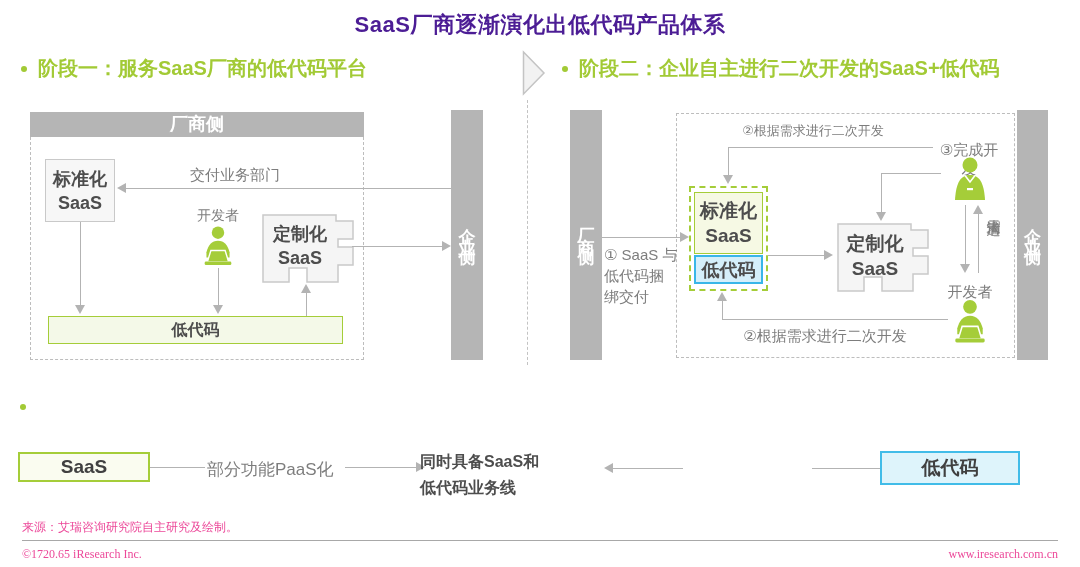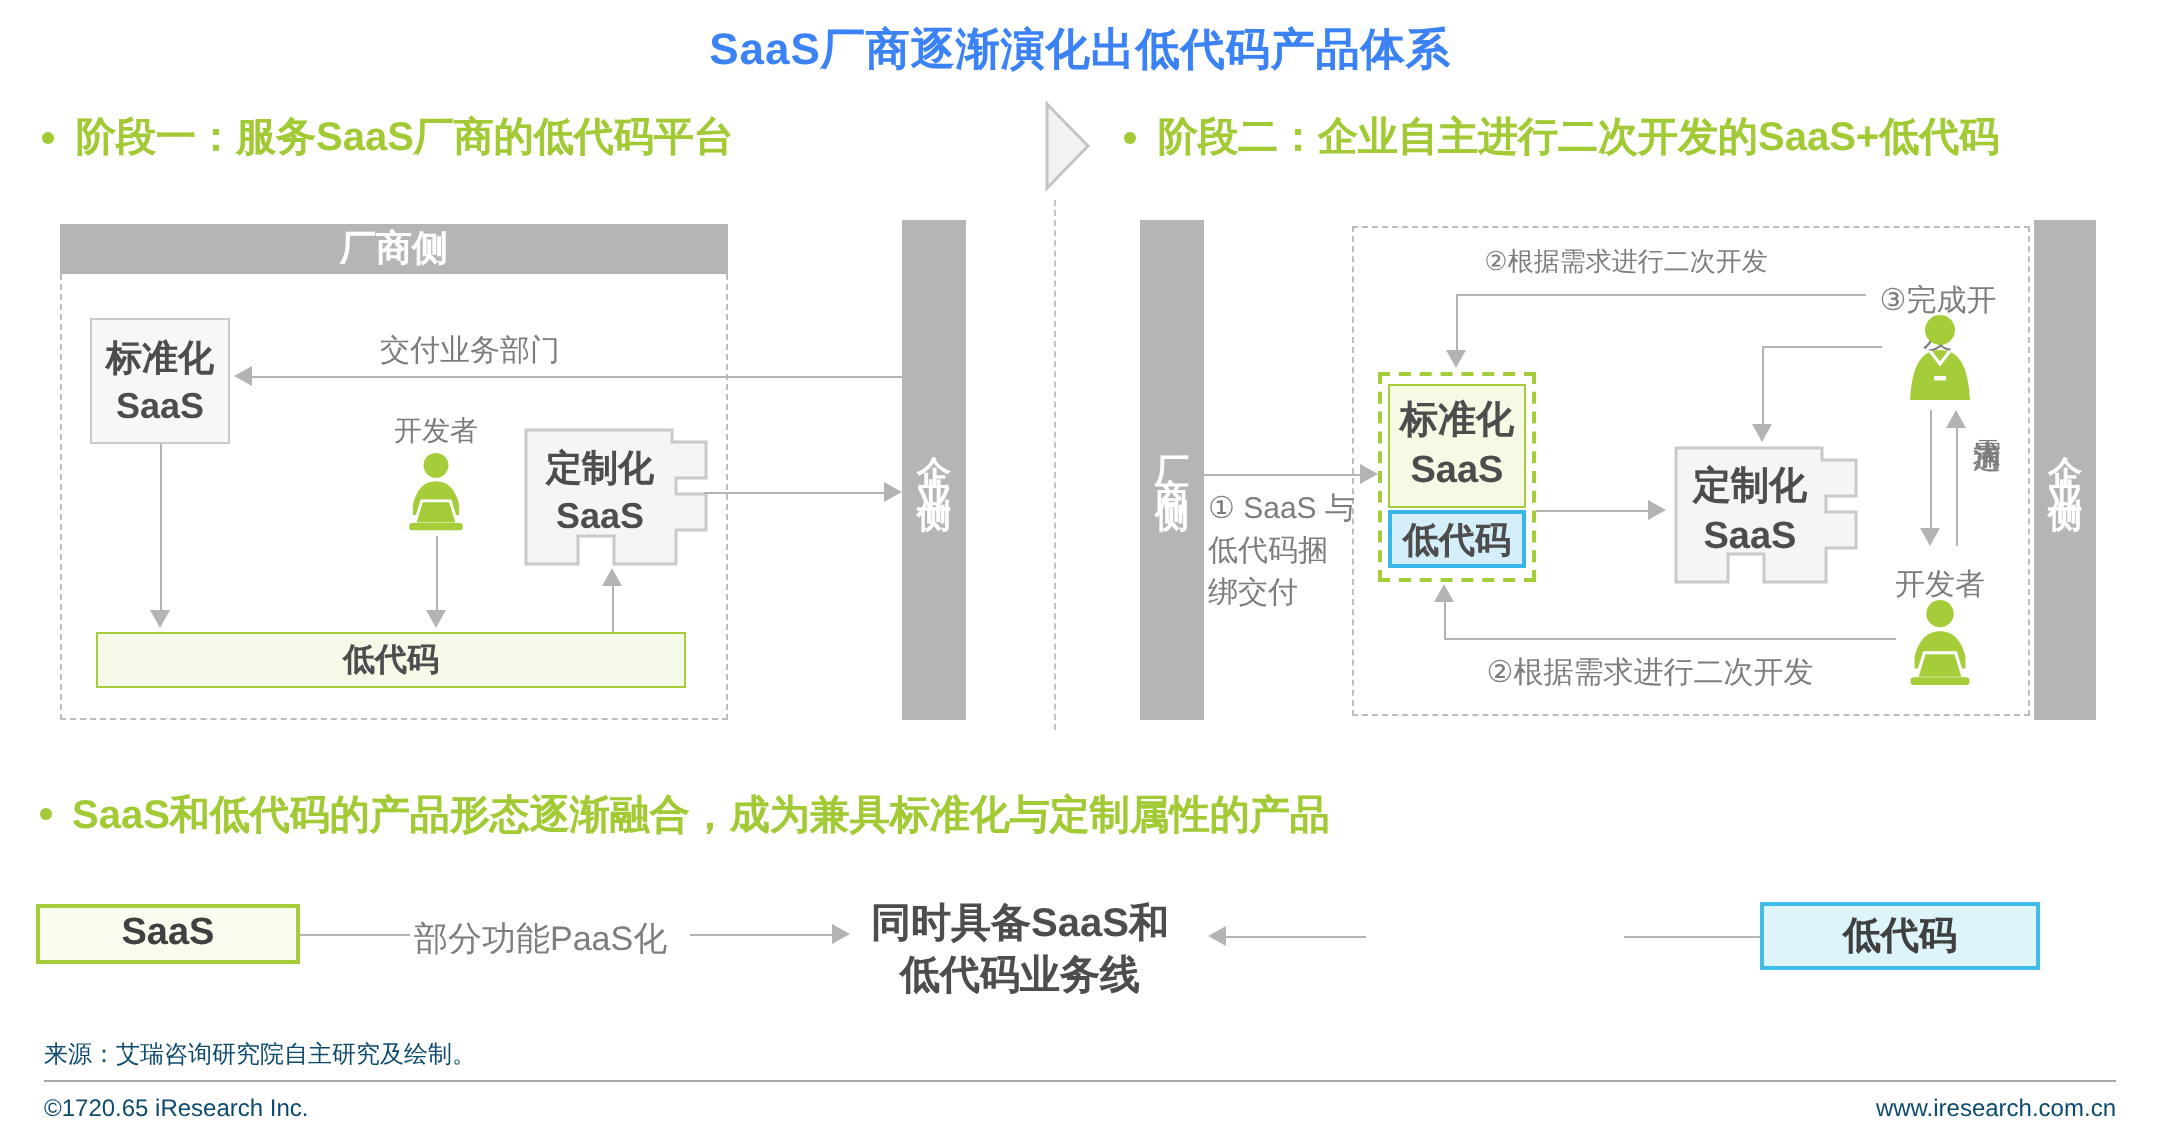--- a/index.html
+++ b/index.html
@@ -1,41 +1,41 @@
 <!DOCTYPE html>
 <html><head>
 <meta charset="utf-8">
 <style>
   * { margin:0; padding:0; box-sizing:border-box; }
   body { font-family:"Liberation Sans","DejaVu Sans",sans-serif; background:#fff; }
   .page { position:relative; width:1080px; height:567px; background:#fff; overflow:hidden; }
   .abs { position:absolute; }
   .pre { white-space:pre-line; }
-  .title { left:0; top:10px; width:100%; text-align:center; font-size:22px; font-weight:bold; color:#3b82f6; letter-spacing:0.5px; }
+  .title { left:0; top:10px; width:100%; text-align:center; font-size:22px; font-weight:bold; color:#4c1d95; letter-spacing:0.5px; }
   .stage-head { font-size:20px; font-weight:bold; color:#a2ca35; }
   .bullet { width:6px; height:6px; border-radius:50%; background:#a2ca35; }
   .bar { background:#b5b5b5; }
   .hbar-text { color:#fff; font-weight:bold; font-size:18px; text-align:center; }
   .vbar { display:flex; align-items:center; justify-content:center; }
   .vtext { writing-mode:vertical-rl; color:#fff; font-weight:bold; font-size:17px; letter-spacing:11px; transform:translateY(-5px); }
   .box { border:1px solid #c9c9c9; background:#f7f7f7; color:#4d4d4d; font-weight:bold; text-align:center; display:flex; align-items:center; justify-content:center; }
   .label { color:#7d7d7d; font-size:15px; }
   .hline { height:1px; background:#b3b3b3; }
   .vline { width:1px; background:#b3b3b3; }
   .arr { width:0; height:0; border:solid transparent; }
   .arr-left  { border-width:5px 9px 5px 0; border-right-color:#b3b3b3; }
   .arr-right { border-width:5px 0 5px 9px; border-left-color:#b3b3b3; }
   .arr-up    { border-width:0 5px 9px 5px; border-bottom-color:#b3b3b3; }
   .arr-down  { border-width:9px 5px 0 5px; border-top-color:#b3b3b3; }
   .dashbox { border:1px dashed #bdbdbd; }
   .gdash { border:2px dashed #a5cd39; }
   .greenbox { border:1px solid #a5cd39; background:#f6f9e4; color:#4d4d4d; font-weight:bold; text-align:center; display:flex; align-items:center; justify-content:center; }
   .cyanbox { border:2px solid #39b6e8; background:#d5effa; color:#4d4d4d; font-weight:bold; text-align:center; display:flex; align-items:center; justify-content:center; }
   .lowcode1 { border:1.5px solid #a5cd39; background:#f4f9e8; color:#4d4d4d; font-weight:bold; text-align:center; display:flex; align-items:center; justify-content:center; }
-  .footer-text { font-size:12px; color:#0c4a6e; }
+  .footer-text { font-size:12px; color:#ec4899;font-family:Liberation Serif, serif; }
   .dark { color:#4d4d4d; font-weight:bold; }
 </style>
 </head>
 <body>
 
 <div class="page">
 
   <div class="abs title">SaaS厂商逐渐演化出低代码产品体系</div>
 
   <div class="abs bullet" style="left:21px;top:66px"></div>
@@ -157,32 +157,31 @@
     <path d="M10,28 H26 L30,41 H6 Z" fill="#a5cd39" stroke="#ffffff" stroke-width="1.6"></path>
     <rect x="3" y="40.5" width="30" height="4" rx="1.5" fill="#a5cd39"></rect>
   </svg>
 
   <div class="abs hline" style="left:722px;top:319px;width:226px"></div>
   <div class="abs vline" style="left:722px;top:301px;height:18px"></div>
   <div class="abs arr arr-up" style="left:717px;top:292px"></div>
   <div class="abs label" style="left:740px;top:327px;width:170px;text-align:center">②根据需求进行二次开发</div>
 
   <div class="abs bullet" style="left:20px;top:404px"></div>
-  <div class="abs stage-head" style="left:36px;top:394px">SaaS和低代码的产品形态逐渐融合，成为兼具标准化与定制属性的产品</div>
 
   <div class="abs" style="left:18px;top:452px;width:132px;height:30px;border:2px solid #a5cd39;background:#fafcf0;display:flex;align-items:center;justify-content:center;font-size:19px;font-weight:bold;color:#404040">
       <span>SaaS</span>
     </div>
 
   <div class="abs hline" style="left:150px;top:467px;width:55px"></div>
   <div class="abs label" style="left:207px;top:458px;font-size:17px">部分功能PaaS化</div>
   <div class="abs hline" style="left:345px;top:467px;width:71px"></div>
   <div class="abs arr arr-right" style="left:416px;top:462px"></div>
 
-  <div class="abs dark pre" style="left:420px;top:449px;width:180px;text-align:center;font-size:20px;line-height:26px">同时具备SaaS和
+  <div class="abs dark pre" style="left:420px;top:449px;width:180px;text-align:left;font-size:16px;line-height:26px">同时具备SaaS和
 低代码业务线</div>
 
   <div class="abs arr arr-left" style="left:604px;top:463px"></div>
   <div class="abs hline" style="left:613px;top:468px;width:70px"></div>
   <div class="abs hline" style="left:812px;top:468px;width:68px"></div>
 
   <div class="abs" style="left:880px;top:451px;width:140px;height:34px;border:2px solid #41bce8;background:#def4fb;display:flex;align-items:center;justify-content:center;font-size:19px;font-weight:bold;color:#404040">
       <span>低代码</span>
     </div>
 

